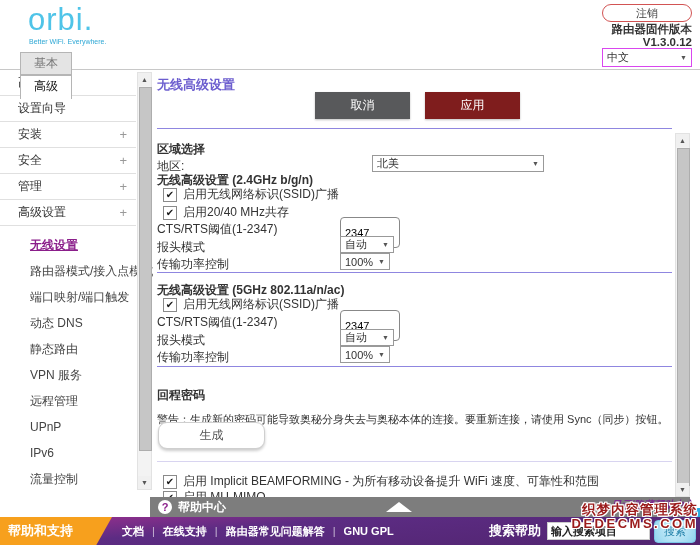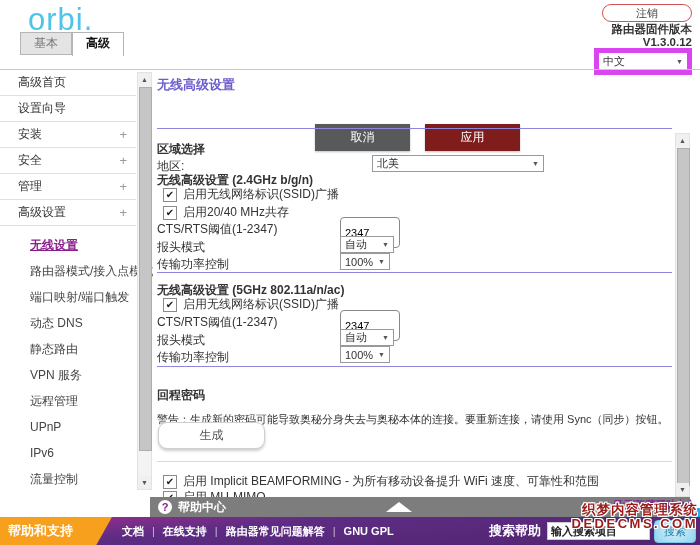--- a/index.html
+++ b/index.html
@@ -7,27 +7,27 @@
     width:700px;height:545px;position:relative;overflow:hidden;
     background:#fff;font-family:"Liberation Sans",sans-serif;
     font-size:12px;color:#333;
   }
   
   .logo{position:absolute;left:28px;top:2px;font-size:31px;color:#4fc4e8;letter-spacing:1px;}
   .tagline{position:absolute;left:29px;top:38px;font-size:7px;color:#2fa8d5;}
   .logout{position:absolute;right:8px;top:4px;width:88px;height:16px;border:1px solid #d25353;
     border-radius:9px;background:#fff;text-align:center;line-height:16px;font-size:11px;color:#444;cursor:pointer;}
   .fw{position:absolute;right:8px;top:23px;text-align:right;font-size:11.5px;font-weight:bold;color:#333;line-height:13px;}
-  .lang{position:absolute;right:8px;top:48px;width:80px;height:17px;border:5px solid #d946ef;background:#fff;
+  .lang{position:absolute;right:8px;top:48px;width:80px;height:17px;border:1px solid #d946ef;background:#fff;
     display:flex;align-items:center;font-size:11px;padding:0 4px;justify-content:space-between;cursor:pointer;}
   .hdr-line{position:absolute;left:0;top:69px;width:700px;border-top:1px solid #c8c8c8;}
-  .tabs{position:absolute;left:20px;top:32px;display:flex;z-index:2;}
+  .tabs{position:absolute;left:20px;top:52px;display:flex;z-index:2;flex-direction:column;}
   .tab{height:21px;line-height:21px;padding:0 13px;border:1px solid #b5b5b5;font-size:12px;cursor:pointer;}
   .tab.inactive{background:#e4e4e4;color:#777;}
-  .tab.active{background:#fff;color:#111;font-weight:bold;height:23px;border-bottom:none;}
+  .tab.active{background:#fff;color:#111;font-weight:normal;height:23px;border-bottom:none;}
   
   .sidebar{position:absolute;left:0;top:70px;width:136px;}
   .nav-item{height:25px;line-height:25px;padding-left:18px;border-bottom:1px solid #e0e0e0;
     font-size:12px;color:#333;position:relative;cursor:pointer;}
   .nav-item .plus{position:absolute;right:9px;top:0;color:#999;font-size:13px;}
   .subnav{padding-top:6px;}
   .subnav-item{height:26px;line-height:26px;padding-left:30px;font-size:12px;color:#444;cursor:pointer;white-space:nowrap;}
   .subnav-item.active{color:#8b1f8b;font-weight:bold;text-decoration:underline;}
   
   .sb{position:absolute;background:#f3f3f3;border:1px solid #e2e2e2;box-sizing:border-box;}
@@ -37,21 +37,21 @@
     font-size:7px;text-align:center;line-height:13px;cursor:pointer;}
   .sb .arrow.up{top:0;}
   .sb .arrow.down{bottom:0;}
   .sb .thumb{position:absolute;left:1px;width:11px;background:#c6c6c6;border:1px solid #adadad;cursor:pointer;}
   .sb-side .thumb{top:14px;height:362px;}
   .sb-main .thumb{top:14px;height:336px;}
   
   .main{position:absolute;left:155px;top:70px;width:520px;height:447px;}
   .page-title{position:absolute;left:2px;top:6px;font-size:13px;font-weight:bold;color:#6c5ecf;}
   .btn{position:absolute;height:27px;width:95px;color:#fff;font-size:12px;text-align:center;
-    line-height:27px;cursor:pointer;box-shadow:0 1px 2px rgba(0,0,0,.25);margin-top:32px;}
+    line-height:27px;cursor:pointer;box-shadow:0 1px 2px rgba(0,0,0,.25);}
   .btn-cancel{left:160px;top:22px;background:#58595b;}
   .btn-apply{left:270px;top:22px;background:#7f1d1d;}
   .divider{position:absolute;left:2px;width:515px;border-top:1px solid #8f86e0;}
   .divider.light{border-top:1px solid #d8d4f0;}
   .sec-h{position:absolute;left:2px;font-weight:bold;font-size:12px;color:#333;white-space:nowrap;}
   .lbl{position:absolute;left:2px;font-size:12px;color:#333;white-space:nowrap;}
   .cb-row{position:absolute;left:8px;display:flex;align-items:center;white-space:nowrap;}
   .cb{width:12px;height:12px;border:1px solid #8a8a8a;background:#fff;display:inline-block;
     text-align:center;line-height:11px;font-size:10px;color:#1a1a1a;cursor:pointer;flex:0 0 auto;}
   .cb-lab{margin-left:6px;font-size:12px;color:#333;}

